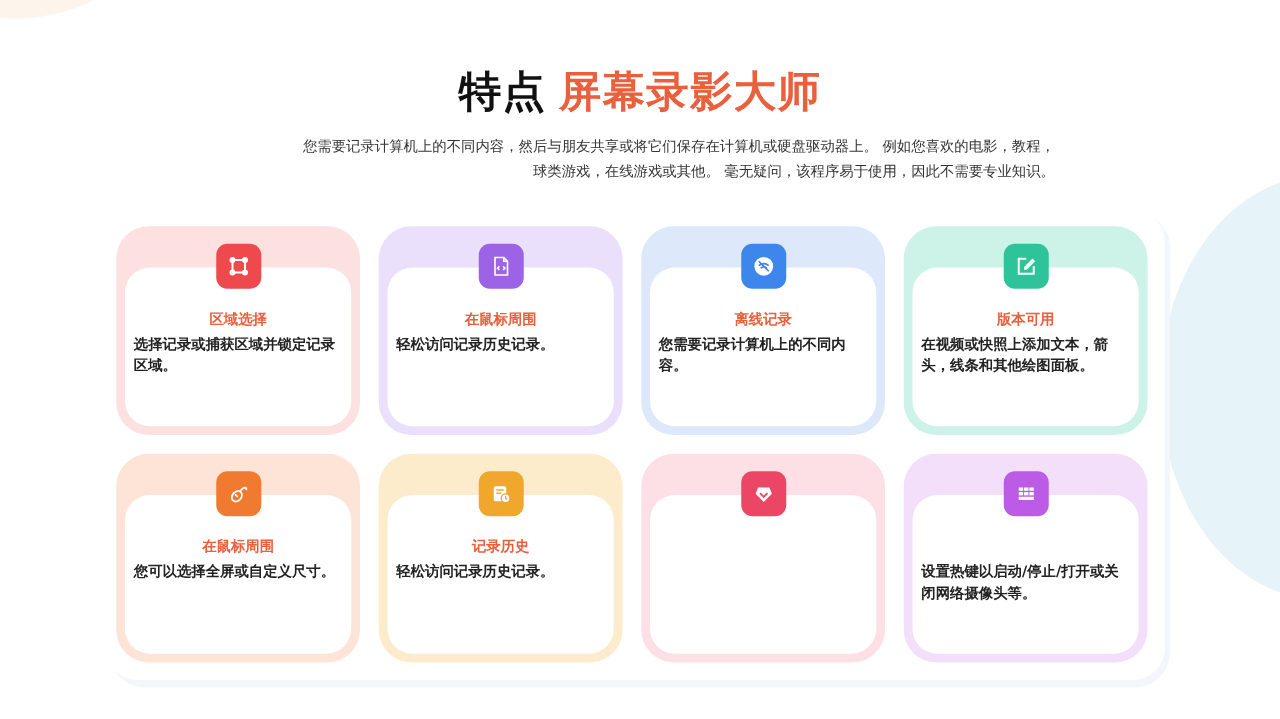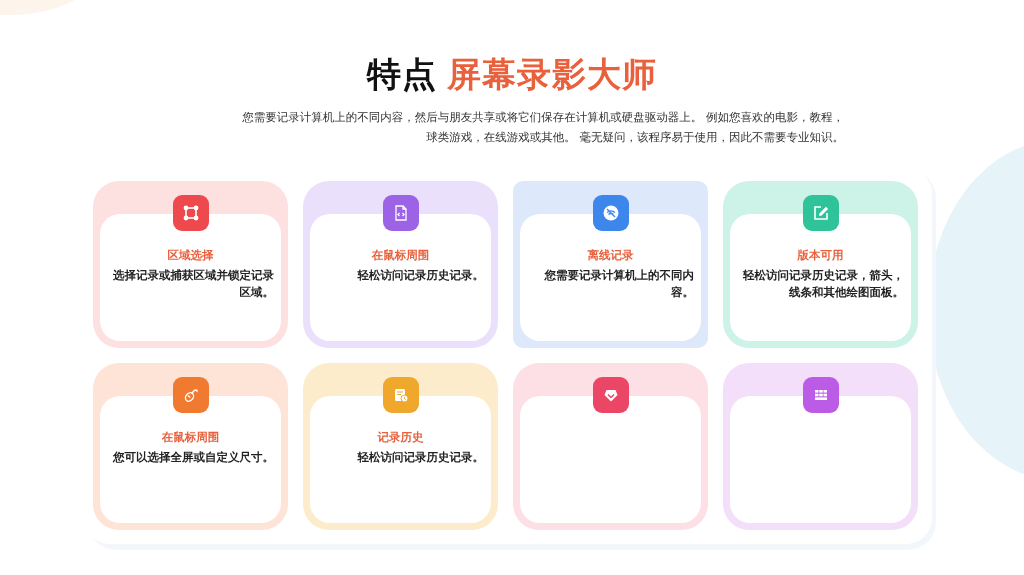--- a/index.html
+++ b/index.html
@@ -49,21 +49,21 @@
   .card .icon {
     position:absolute; left:50%; top:14px; width:36px; height:36px; margin-left:-18px;
     border-radius:9px; display:flex; align-items:center; justify-content:center; z-index:2;
   }
   .card .icon svg { width:18px; height:18px; }
   .card .ctitle {
     position:absolute; left:10px; right:10px; top:66px; text-align:center;
     font-size:11.5px; color:#e8603c; line-height:16px;
   }
   .card .cdesc {
-    position:absolute; left:14px; right:14px; top:86px; text-align:right;
+    position:absolute; left:14px; right:14px; top:86px; text-align:left;
     font-size:11.5px; color:#222222; line-height:17px;
   }
 </style>
 </head>
 <body>
 
 <div class="deco-tl"></div>
 <div class="deco-right"></div>
 <div class="panel-shadow"></div>
 <div class="panel"></div>
@@ -100,42 +100,42 @@
       <svg viewBox="0 0 18 18" fill="none" stroke="#fff" stroke-width="1.3">
           <path d="M4 2h7l3 3v11H4z"></path>
           <path d="M11 2v3h3"></path>
           <path d="M7.5 9l-1.5 1.5 1.5 1.5M10.5 9l1.5 1.5-1.5 1.5"></path>
         </svg>
     </div>
     <div class="ctitle">在鼠标周围</div>
     <div class="cdesc">轻松访问记录历史记录。</div>
   </div>
 
-  <div class="card" style="background: rgb(221, 233, 251); border-radius: 10px;">
+  <div class="card" style="background: rgb(221, 233, 251);">
     <div class="inner"></div>
     <div class="icon" style="background: rgb(61, 134, 236);">
       <svg viewBox="0 0 18 18">
           <circle cx="9" cy="9" r="7.5" fill="#fff"></circle>
           <path d="M5 8.5a6 6 0 0 1 8 0M6.5 10.5a3.5 3.5 0 0 1 5 0M5 5l8 8" fill="none" stroke="#3d86ec" stroke-width="1.4"></path>
         </svg>
     </div>
     <div class="ctitle">离线记录</div>
     <div class="cdesc">您需要记录计算机上的不同内容。</div>
   </div>
 
   <div class="card" style="background: rgb(205, 242, 232);">
     <div class="inner"></div>
     <div class="icon" style="background: rgb(47, 195, 154);">
       <svg viewBox="0 0 18 18" fill="none" stroke="#fff" stroke-width="1.6">
           <path d="M9 3H3v12h12V9"></path>
           <path d="M8 10l6-6 1 1-6 6H8z" fill="#fff"></path>
         </svg>
     </div>
     <div class="ctitle">版本可用</div>
-    <div class="cdesc">轻松访问记录历史记录，箭头，线条和其他绘图面板。</div>
+    <div class="cdesc">在视频或快照上添加文本，箭头，线条和其他绘图面板。</div>
   </div>
 
   <div class="card" style="background: rgb(253, 228, 214);">
     <div class="inner"></div>
     <div class="icon" style="background: rgb(240, 122, 47);">
       <svg viewBox="0 0 18 18" fill="none" stroke="#fff" stroke-width="1.4">
           <ellipse cx="7.5" cy="11" rx="3.6" ry="4.6" transform="rotate(40 7.5 11)"></ellipse>
           <path d="M6 9.5l2.2 2M10 7.5c1-2 2.5-3.5 4-3.5 1 0 1.5 1 .8 2"></path>
         </svg>
     </div>
@@ -173,15 +173,16 @@
       <svg viewBox="0 0 18 18" fill="#fff">
           <rect x="3" y="4" width="3.5" height="2.6"></rect>
           <rect x="7.25" y="4" width="3.5" height="2.6"></rect>
           <rect x="11.5" y="4" width="3.5" height="2.6"></rect>
           <rect x="3" y="7.7" width="3.5" height="2.6"></rect>
           <rect x="7.25" y="7.7" width="3.5" height="2.6"></rect>
           <rect x="11.5" y="7.7" width="3.5" height="2.6"></rect>
           <rect x="3" y="11.4" width="12" height="2.6"></rect>
         </svg>
     </div>
+    <div class="cdesc">设置热键以启动/停止/打开或关闭网络摄像头等。</div>
   </div>
 
 </div>
 
 </body></html>

